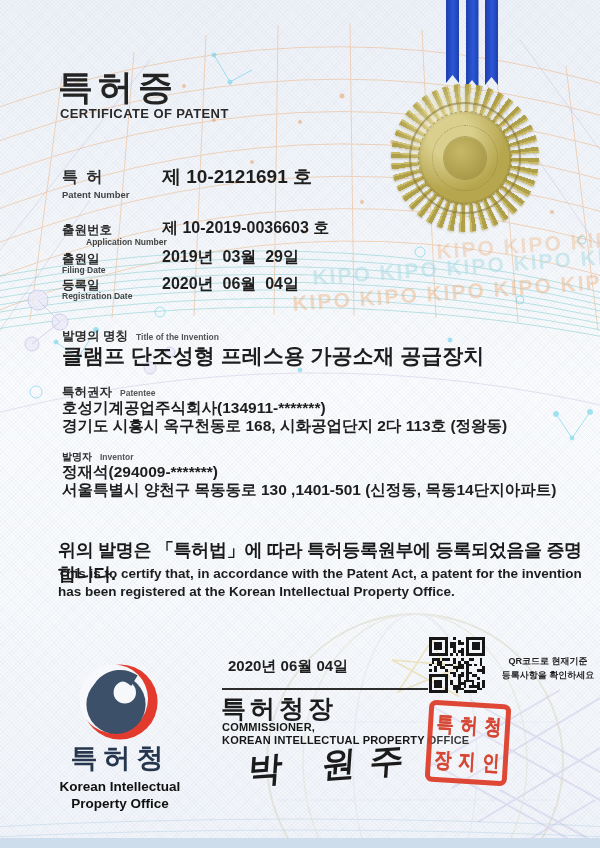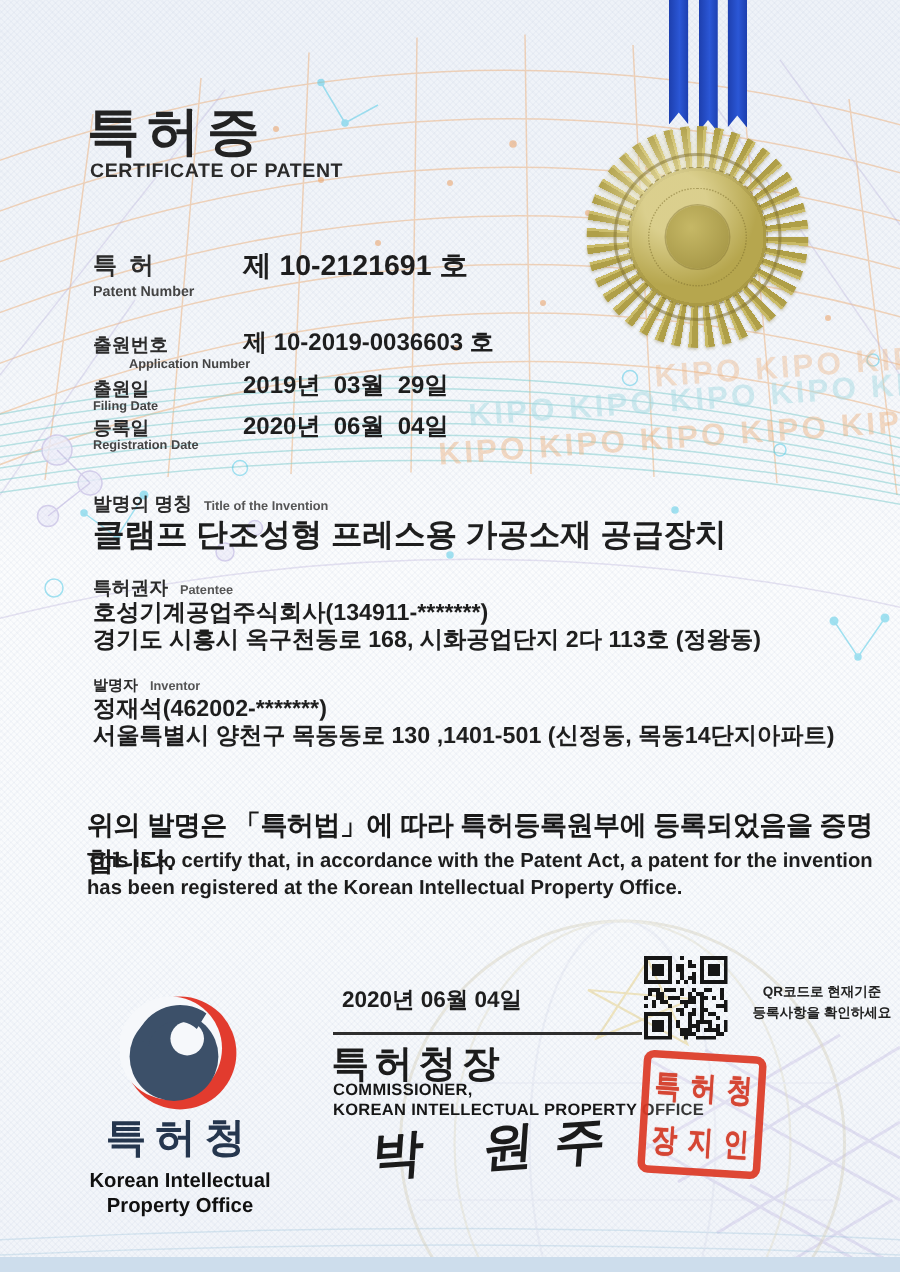--- a/index.html
+++ b/index.html
@@ -214,21 +214,21 @@
     <span class="lbl" style="font-size:12.5px;">특허권자</span>
     <span class="lbl-en" style="font-size:8.5px;color:#555;">Patentee</span>
   </div>
   <div class="abs z2 val" style="left:62px;top:398px;font-size:15.5px;">호성기계공업주식회사(134911-*******)</div>
   <div class="abs z2 val" style="left:62px;top:416px;font-size:15.5px;">경기도 시흥시 옥구천동로 168, 시화공업단지 2다 113호 (정왕동)</div>
 
   <div class="abs z2 inline-lbl" style="left:62px;top:450px;">
     <span class="lbl" style="font-size:10px;text-align:center;">발명자</span>
     <span class="lbl-en" style="font-size:8.5px;color:#555;">Inventor</span>
   </div>
-  <div class="abs z2 val" style="left:62px;top:462px;font-size:15.5px;">정재석(462002-*******)</div>
+  <div class="abs z2 val" style="left:62px;top:462px;font-size:15.5px;">정재석(294009-*******)</div>
   <div class="abs z2 val" style="left:62px;top:480px;font-size:15.5px;">서울특별시 양천구 목동동로 130 ,1401-501 (신정동, 목동14단지아파트)</div>
 
   <div class="abs z2 stmt-kr" style="left:58px;top:538px;width:532px;">위의 발명은 「특허법」에 따라 특허등록원부에 등록되었음을 증명합니다.</div>
   <div class="abs z2 stmt-en" style="left:58px;top:565px;width:545px;">This is to certify that, in accordance with the Patent Act, a patent for the invention has been registered at the Korean Intellectual Property Office.</div>
 
   <div class="abs z2 val" style="left:228px;top:657px;font-size:15px;">2020년 06월 04일</div>
 
   <div class="abs qr" style="left:429px;top:637px;width:56px;height:56px;"><svg viewBox="0 0 21 21">
         <path d="M0,0h7v7h-7z M1,1h5v5h-5z M2,2h3v3h-3z" fill="#161616" fill-rule="evenodd"></path>
         <path d="M14,0h7v7h-7z M15,1h5v5h-5z M16,2h3v3h-3z" fill="#161616" fill-rule="evenodd"></path>

